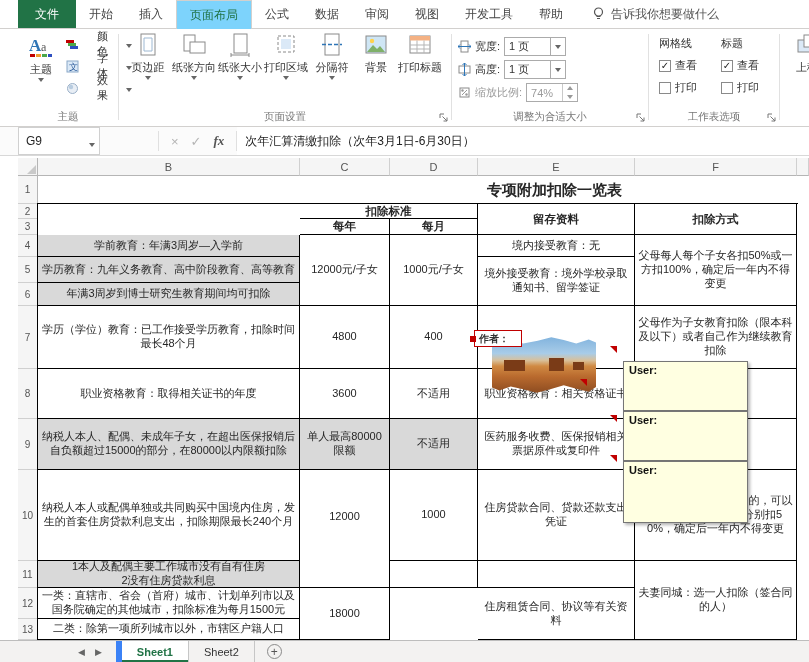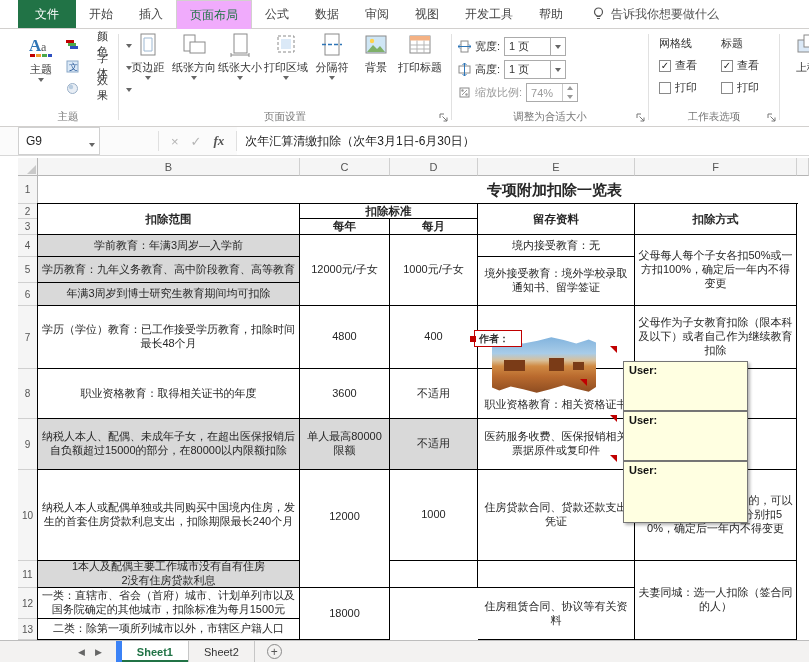--- a/index.html
+++ b/index.html
@@ -3,21 +3,21 @@
 <meta charset="utf-8">
 <style>
   *{margin:0;padding:0;box-sizing:border-box}
   body{background:#888;font-family:"Liberation Sans","DejaVu Sans",sans-serif}
   .app{position:relative;width:809px;height:662px;background:#fff;overflow:hidden;color:#262626}
 
   
   .tabbar{position:absolute;left:0;top:0;width:100%;height:28px;background:#fff;display:flex;align-items:stretch;padding-left:18px;z-index:10}
   .file-tab{background:#217346;color:#fff;padding:0 17px;display:flex;align-items:center;font-size:12px;cursor:pointer}
   .tab{padding:0 13px;display:flex;align-items:center;font-size:12px;color:#444;cursor:pointer}
-  .tab.active{color:#217346;background:#f0abfc;border:1px solid #d2d0ce;border-bottom:none;height:29px;z-index:12}
+  .tab.active{color:#217346;background:#7dd3fc;border:1px solid #d2d0ce;border-bottom:none;height:29px;z-index:12}
   .tellme{display:flex;align-items:center;gap:6px;font-size:12px;color:#555;margin-left:16px}
 
   
   .ribbon{position:absolute;left:0;top:28px;width:100%;height:99px;background:#fff;border-top:1px solid #d2d0ce;border-bottom:1px solid #d2d0ce}
   .rgroup{position:absolute;top:1px;height:96px}
   .gdivider{position:absolute;top:5px;height:86px;width:1px;background:#e1e1e1}
   .glabel{position:absolute;bottom:2px;left:0;right:0;text-align:center;font-size:10.5px;color:#777;white-space:nowrap}
   .launcher{position:absolute;right:2px;bottom:3px;width:11px;height:11px;cursor:pointer}
   .bigbtn{position:absolute;top:2px;width:46px;display:flex;flex-direction:column;align-items:center;font-size:11px;color:#333;text-align:center;cursor:pointer}
   .bigbtn .blabel{margin-top:3px;line-height:1.1;white-space:nowrap}
@@ -50,21 +50,21 @@
   
   .corner{position:absolute;left:18px;top:158px;width:20px;height:18px;background:#f5f5f5;border-right:1px solid #b5b5b5;border-bottom:1px solid #b5b5b5;cursor:pointer}
   .corner i{position:absolute;right:1px;bottom:1px;width:0;height:0;border-left:9px solid transparent;border-bottom:9px solid #c9c9c9}
   .colhdr{position:absolute;top:158px;height:18px;background:#f5f5f5;border-right:1px solid #d0d0d0;border-bottom:1px solid #b5b5b5;display:flex;align-items:center;justify-content:center;font-size:11px;color:#555;cursor:pointer}
   .rowhdr{position:absolute;left:18px;width:20px;background:#f5f5f5;border-right:1px solid #b5b5b5;border-bottom:1px solid #d0d0d0;display:flex;align-items:center;justify-content:center;font-size:10px;color:#555;cursor:pointer}
 
   
   .cell{position:absolute;border-right:1px solid #000;border-bottom:1px solid #000;background:#fff;display:flex;align-items:center;justify-content:center;text-align:center;font-size:11px;line-height:1.25;padding:1px 3px;overflow:hidden;word-break:break-all;cursor:cell}
   .cell.gray{background:#d9d9d9}
   .cell.hdr{font-weight:bold;font-size:11.5px}
-  .cell.vbottom{align-items:flex-end;padding-bottom:6px}
+  .cell.vbottom{align-items:flex-end;padding-bottom:17px}
   .tableframe{position:absolute;left:37px;top:203px;width:761px;height:437px;border-left:1px solid #000;border-top:1px solid #000;pointer-events:none}
   .titlecell{position:absolute;left:300px;top:176px;width:509px;height:28px;display:flex;align-items:center;justify-content:center;font-size:15px;font-weight:bold;cursor:cell}
 
   
   .photo{position:absolute;left:492px;top:336px;width:104px;height:58px;z-index:20;cursor:move;
     background:linear-gradient(180deg,#7fb2dd 0%,#a8cce8 30%,#d9c09a 42%,#d08a43 52%,#b96a2e 70%,#8a4a20 100%);
     clip-path:polygon(0% 10%,7% 3%,18% 7%,30% 13%,44% 8%,57% 2%,69% 7%,81% 13%,93% 6%,100% 11%,100% 88%,93% 96%,81% 91%,69% 85%,56% 92%,43% 98%,30% 92%,18% 87%,7% 94%,0% 89%)}
   .butte{position:absolute;background:#7a3b17}
   .authortag{position:absolute;left:474px;top:330px;width:48px;height:17px;background:#fff;border:1px solid #c00000;z-index:25;font-size:10px;font-weight:bold;display:flex;align-items:center;padding-left:4px;color:#333}
   .authortag i{position:absolute;left:-5px;top:5px;width:6px;height:6px;background:#c00000}
@@ -388,21 +388,20 @@
   <div class="rowhdr" style="top:369px;height:50px">8</div>
   <div class="rowhdr" style="top:419px;height:51px">9</div>
   <div class="rowhdr" style="top:470px;height:91px">10</div>
   <div class="rowhdr" style="top:561px;height:27px">11</div>
   <div class="rowhdr" style="top:588px;height:31px">12</div>
   <div class="rowhdr" style="top:619px;height:21px">13</div>
 
   <div class="titlecell">专项附加扣除一览表</div>
   <div class="tableframe"></div>
 
-  <div class="cell hdr" style="left:38px;top:204px;width:262px;height:31px">扣除范围</div>
   <div class="cell hdr" style="left:300px;top:204px;width:178px;height:15px">扣除标准</div>
   <div class="cell hdr" style="left:300px;top:219px;width:90px;height:16px">每年</div>
   <div class="cell hdr" style="left:390px;top:219px;width:88px;height:16px">每月</div>
   <div class="cell hdr" style="left:478px;top:204px;width:157px;height:31px">留存资料</div>
   <div class="cell hdr" style="left:635px;top:204px;width:162px;height:31px">扣除方式</div>
 
   <div class="cell gray" style="left:38px;top:235px;width:262px;height:22px">学前教育：年满3周岁—入学前</div>
   <div class="cell gray" style="left:38px;top:257px;width:262px;height:26px">学历教育：九年义务教育、高中阶段教育、高等教育</div>
   <div class="cell gray" style="left:38px;top:283px;width:262px;height:23px">年满3周岁到博士研究生教育期间均可扣除</div>
   <div class="cell" style="left:300px;top:235px;width:90px;height:71px">12000元/子女</div>

